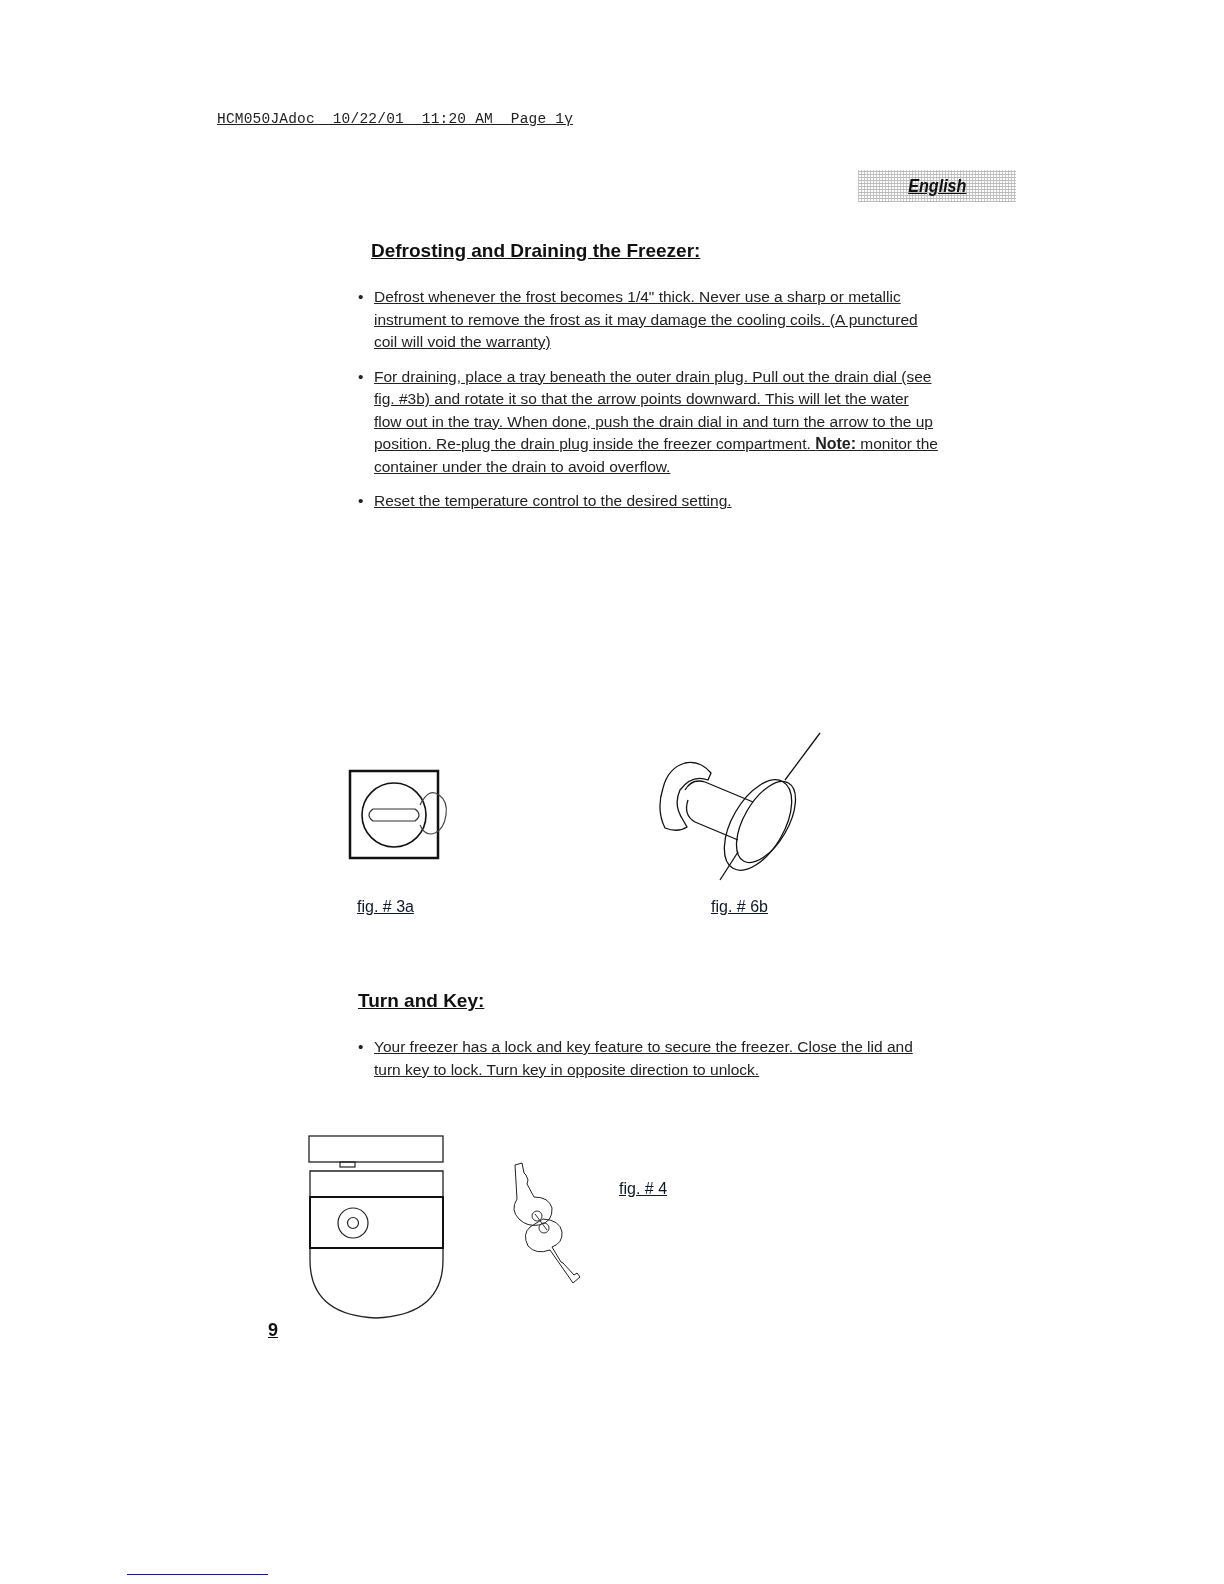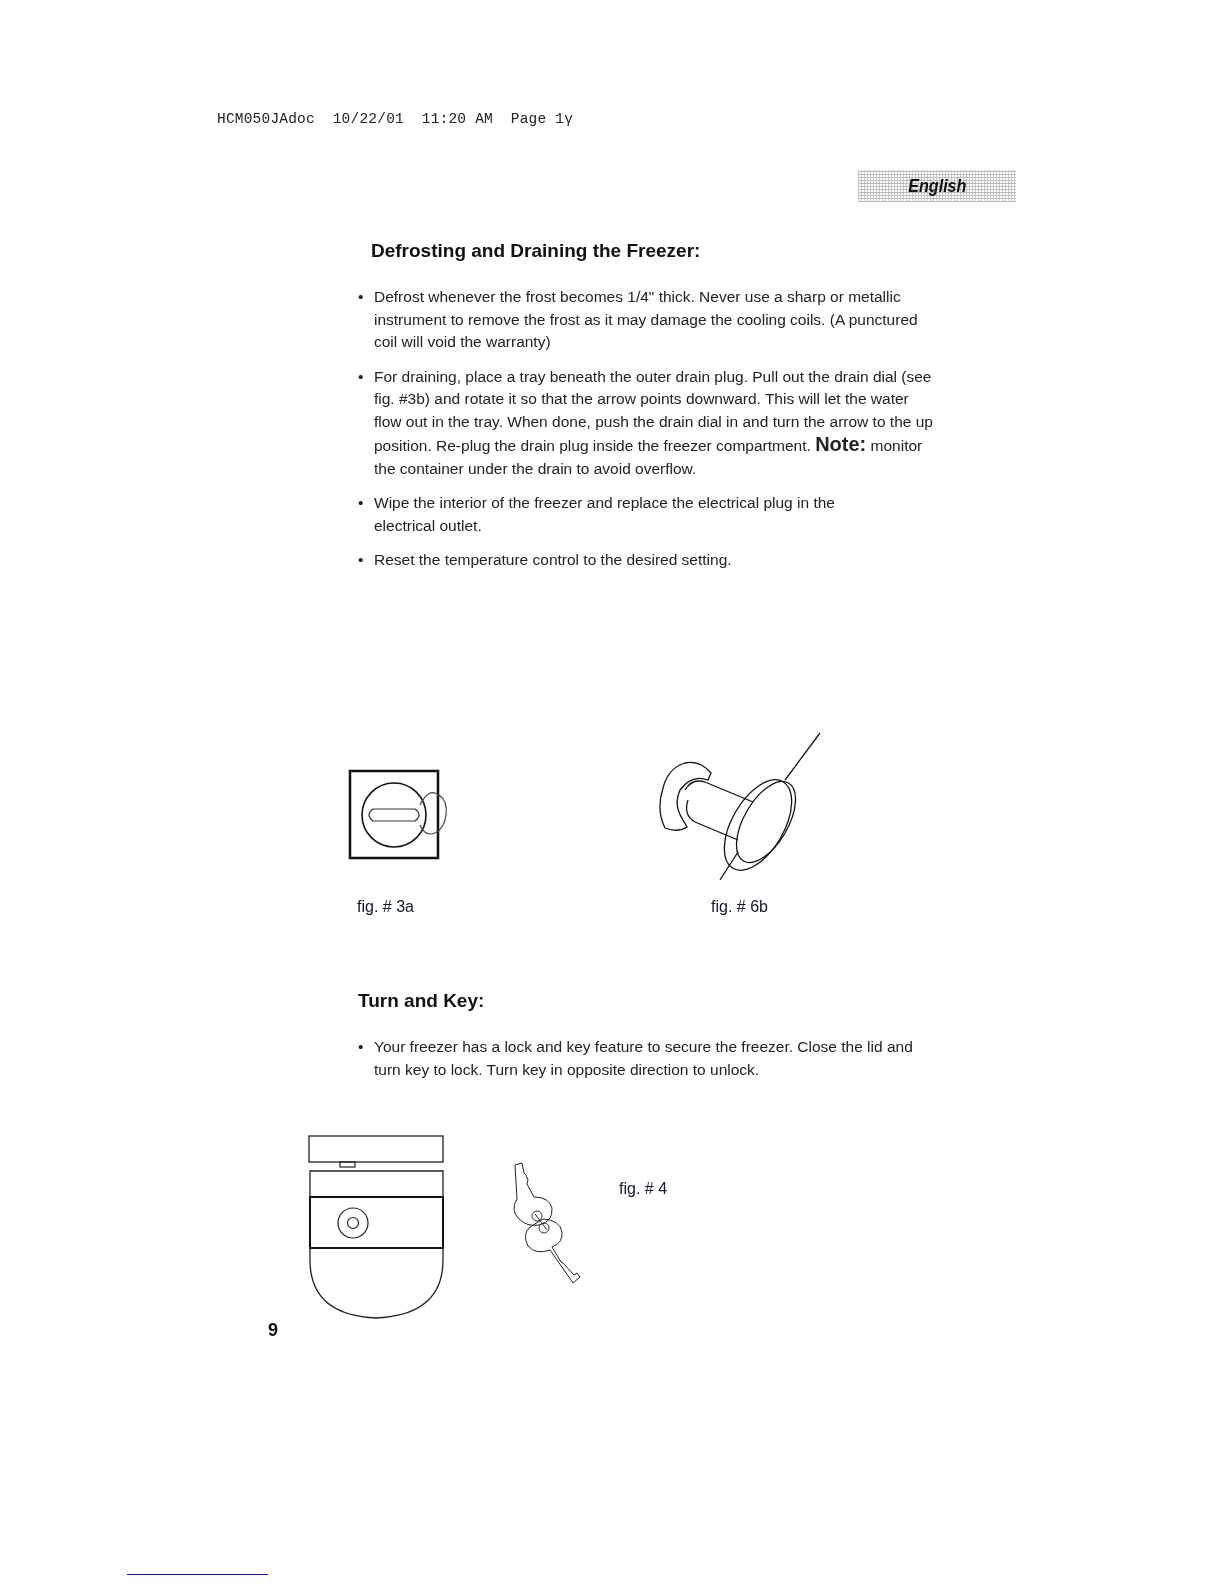--- a/index.html
+++ b/index.html
@@ -1,48 +1,47 @@
 <!DOCTYPE html>
 <html><head>
 <meta charset="utf-8">
 <style>
   html, body { margin: 0; padding: 0; background: #ffffff; }
   body { width: 1224px; height: 1584px; position: relative; overflow: hidden; color: #111; }
-  .abs { position: absolute; }
+  .abs { position: absolute; text-decoration: underline; }
   .header-line { left: 217px; top: 111px; font-family: "Liberation Mono", monospace; font-size: 14.5px; color: #222; white-space: pre; letter-spacing: 0.2px; }
   .lang-tab { left: 858px; top: 170px; width: 158px; height: 32px;
     background-color: #fff;
     background-image: repeating-linear-gradient(0deg, #bbb 0 1px, transparent 1px 3px), repeating-linear-gradient(90deg, #c8c8c8 0 1px, transparent 1px 3px);
     display: flex; align-items: center; justify-content: center; }
   .lang-tab span { font-family: "Liberation Sans", sans-serif; font-weight: bold; font-style: italic; font-size: 19px; color: #111; transform: scaleX(0.85); background: rgba(255,255,255,0.0); }
   .section-title { font-family: "Liberation Sans", sans-serif; font-weight: bold; font-size: 19px; color: #111; }
   .bullets { font-family: "Liberation Sans", sans-serif; font-size: 15.5px; line-height: 22.5px; color: #222; margin: 0; padding: 0; list-style: none; }
   .bullets li { position: relative; padding-left: 16px; margin-bottom: 12px; }
   .bullets li::before { content: "•"; position: absolute; left: 0; top: 0; }
-  .bullets .note { font-weight: bold; font-size: 20px; }
+  .bullets .note { font-weight: bold; font-size: 16px; }
   .fig-label { font-family: "Liberation Sans", sans-serif; font-size: 16px; color: #0f172a; }
   .page-num { left: 268px; top: 1320px; font-family: "Liberation Sans", sans-serif; font-weight: bold; font-size: 18px; }
   .footer-link { left: 127px; top: 1574px; width: 141px; height: 0; border-top: 1.5px solid #1010c8; }
   svg { position: absolute; overflow: visible; }
 </style>
 </head>
 <body>
 
 <div class="abs header-line">HCM050JAdoc  10/22/01  11:20 AM  Page 1γ</div>
 
 <div class="abs lang-tab">
   <span>English</span>
 </div>
 
 <div class="abs section-title" style="left:371px; top:240px;">Defrosting and Draining the Freezer:</div>
 
 <ul class="abs bullets" style="left:358px; top:286px; width:580px;">
   <li><span>Defrost whenever the frost becomes 1/4" thick. Never use a sharp or metallic instrument to remove the frost as it may damage the cooling coils. (A punctured coil will void the warranty)</span></li>
   <li><span>For draining, place a tray beneath the outer drain plug. Pull out the drain dial (see fig. #3b) and rotate it so that the arrow points downward. This will let the water flow out in the tray. When done, push the drain dial in and turn the arrow to the up position. Re-plug the drain plug inside the freezer compartment. </span><span class="note">Note:</span><span> monitor the container under the drain to avoid overflow.</span></li>
-  <li style="width:520px;"><span>Wipe the interior of the freezer and replace the electrical plug in the electrical outlet.</span></li>
   <li><span>Reset the temperature control to the desired setting.</span></li>
 </ul>
 
 <svg style="left:345px; top:765px;" width="120" height="100" viewBox="0 0 120 100">
   <rect x="5" y="6" width="88" height="87" fill="none" stroke="#111" stroke-width="2.5"></rect>
   <circle cx="49" cy="50" r="32" fill="none" stroke="#111" stroke-width="1.6"></circle>
   <path d="M 28 44 L 70 44 Q 78 50 70 56 L 28 56 Q 20 50 28 44 Z" fill="none" stroke="#333" stroke-width="1.2"></path>
   <path d="M 75 40 Q 84 22 94 30 Q 103 36 101 50 Q 99 64 90 68 Q 80 72 75 60" fill="none" stroke="#444" stroke-width="1.2"></path>
 </svg>
 <div class="abs fig-label" style="left:357px; top:898px;">fig. # 3a</div>

